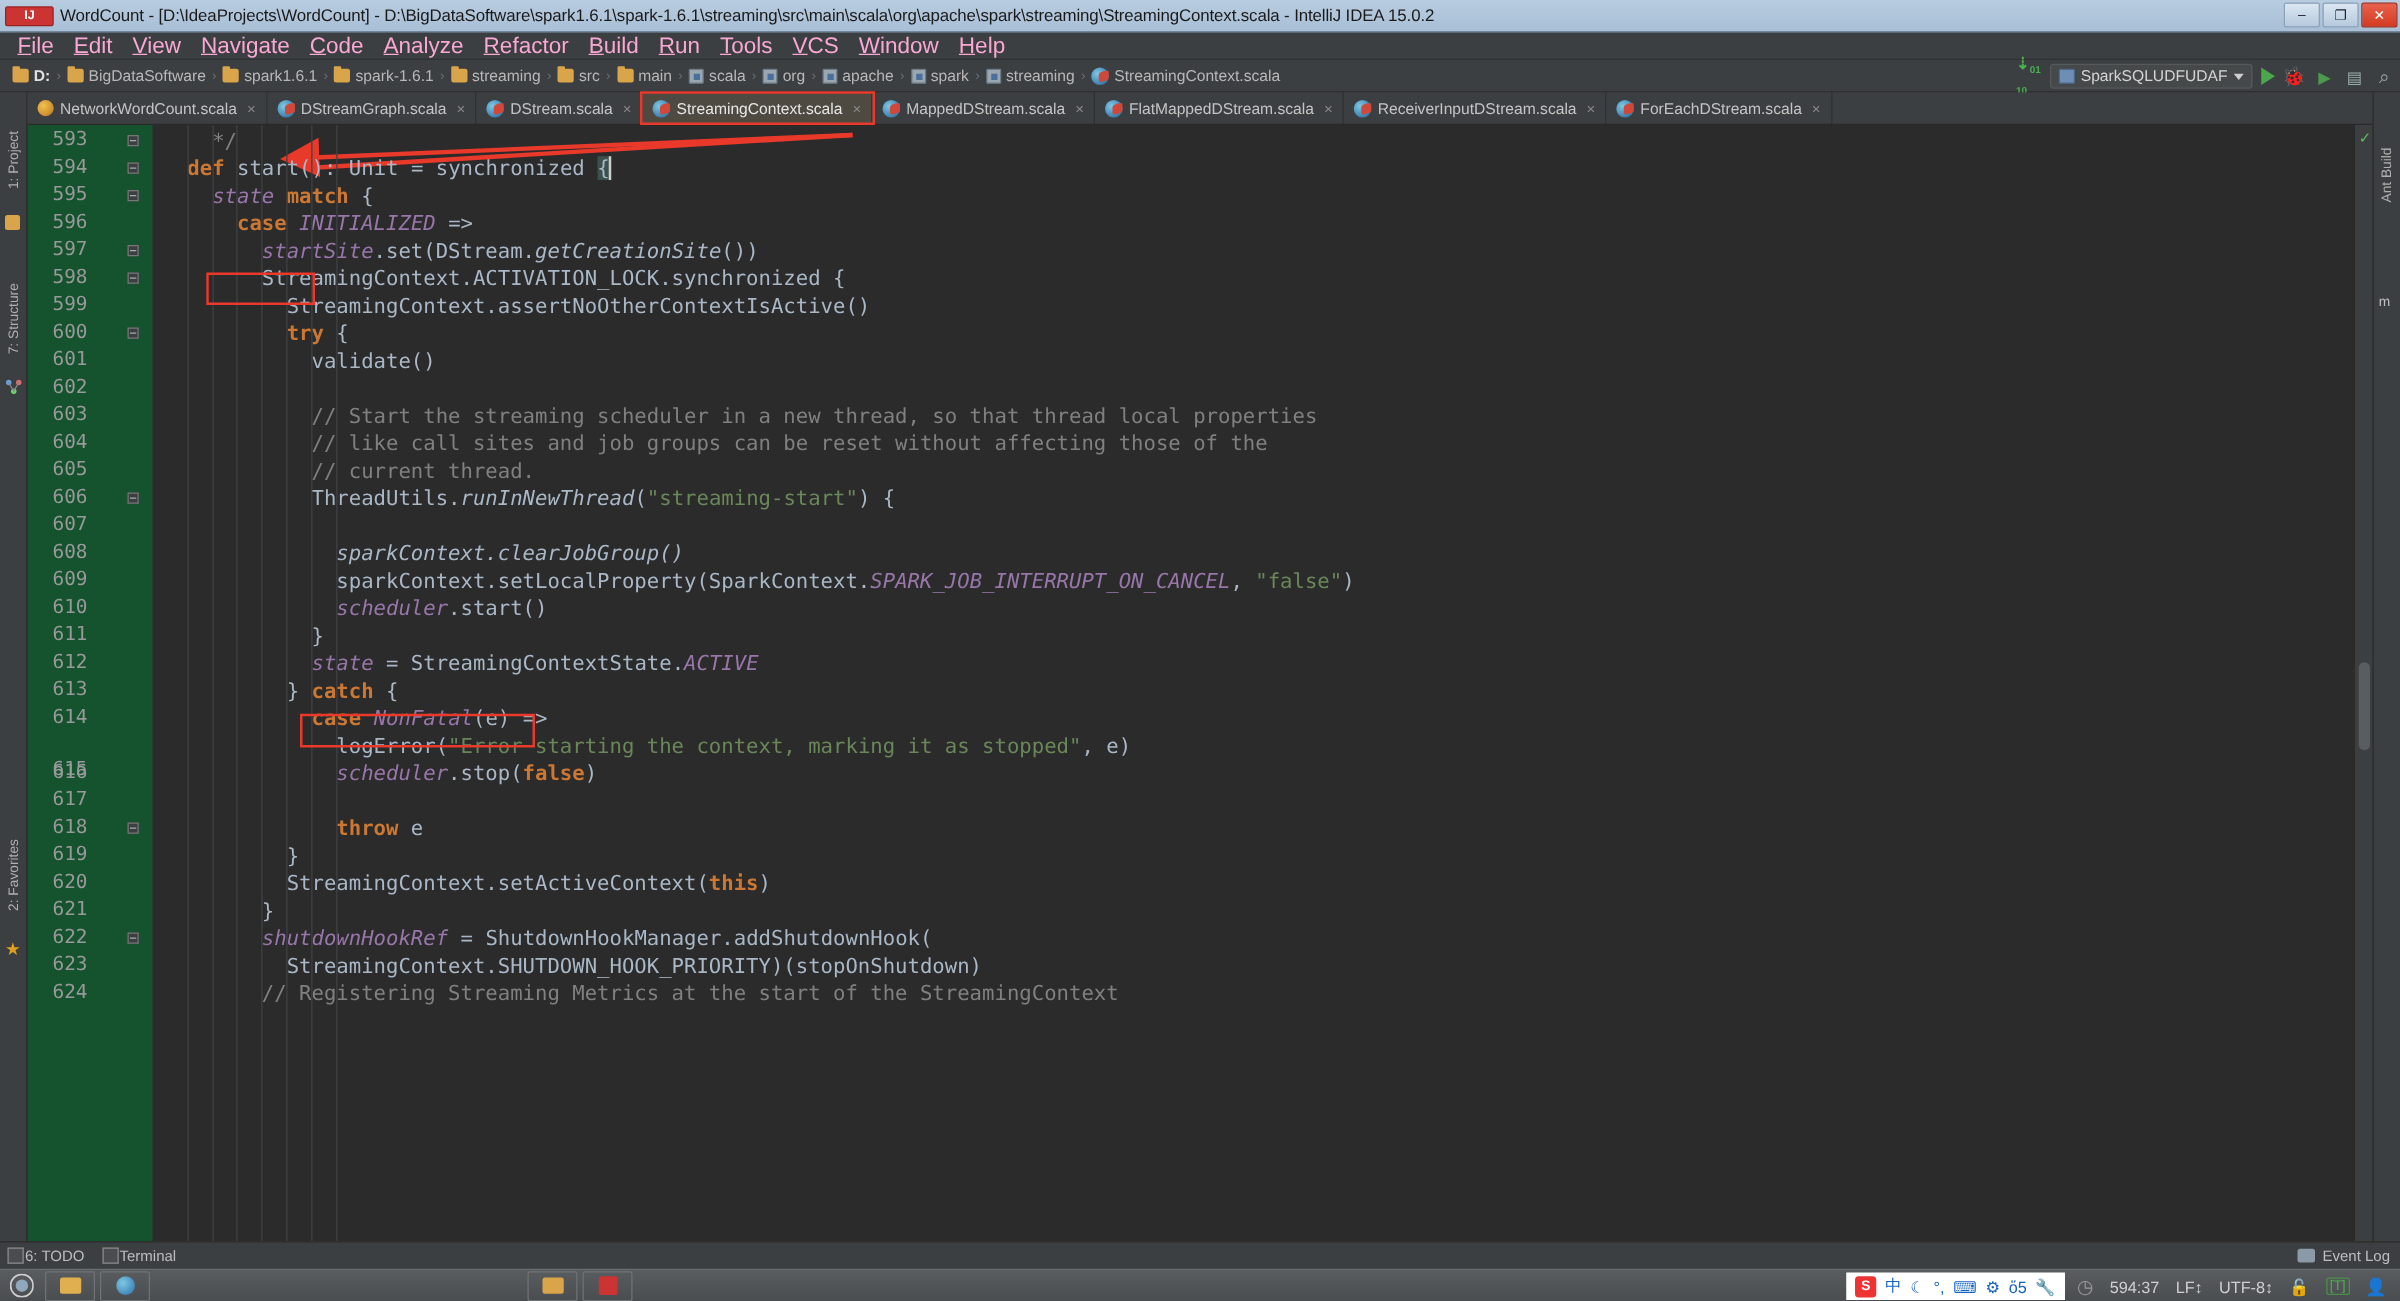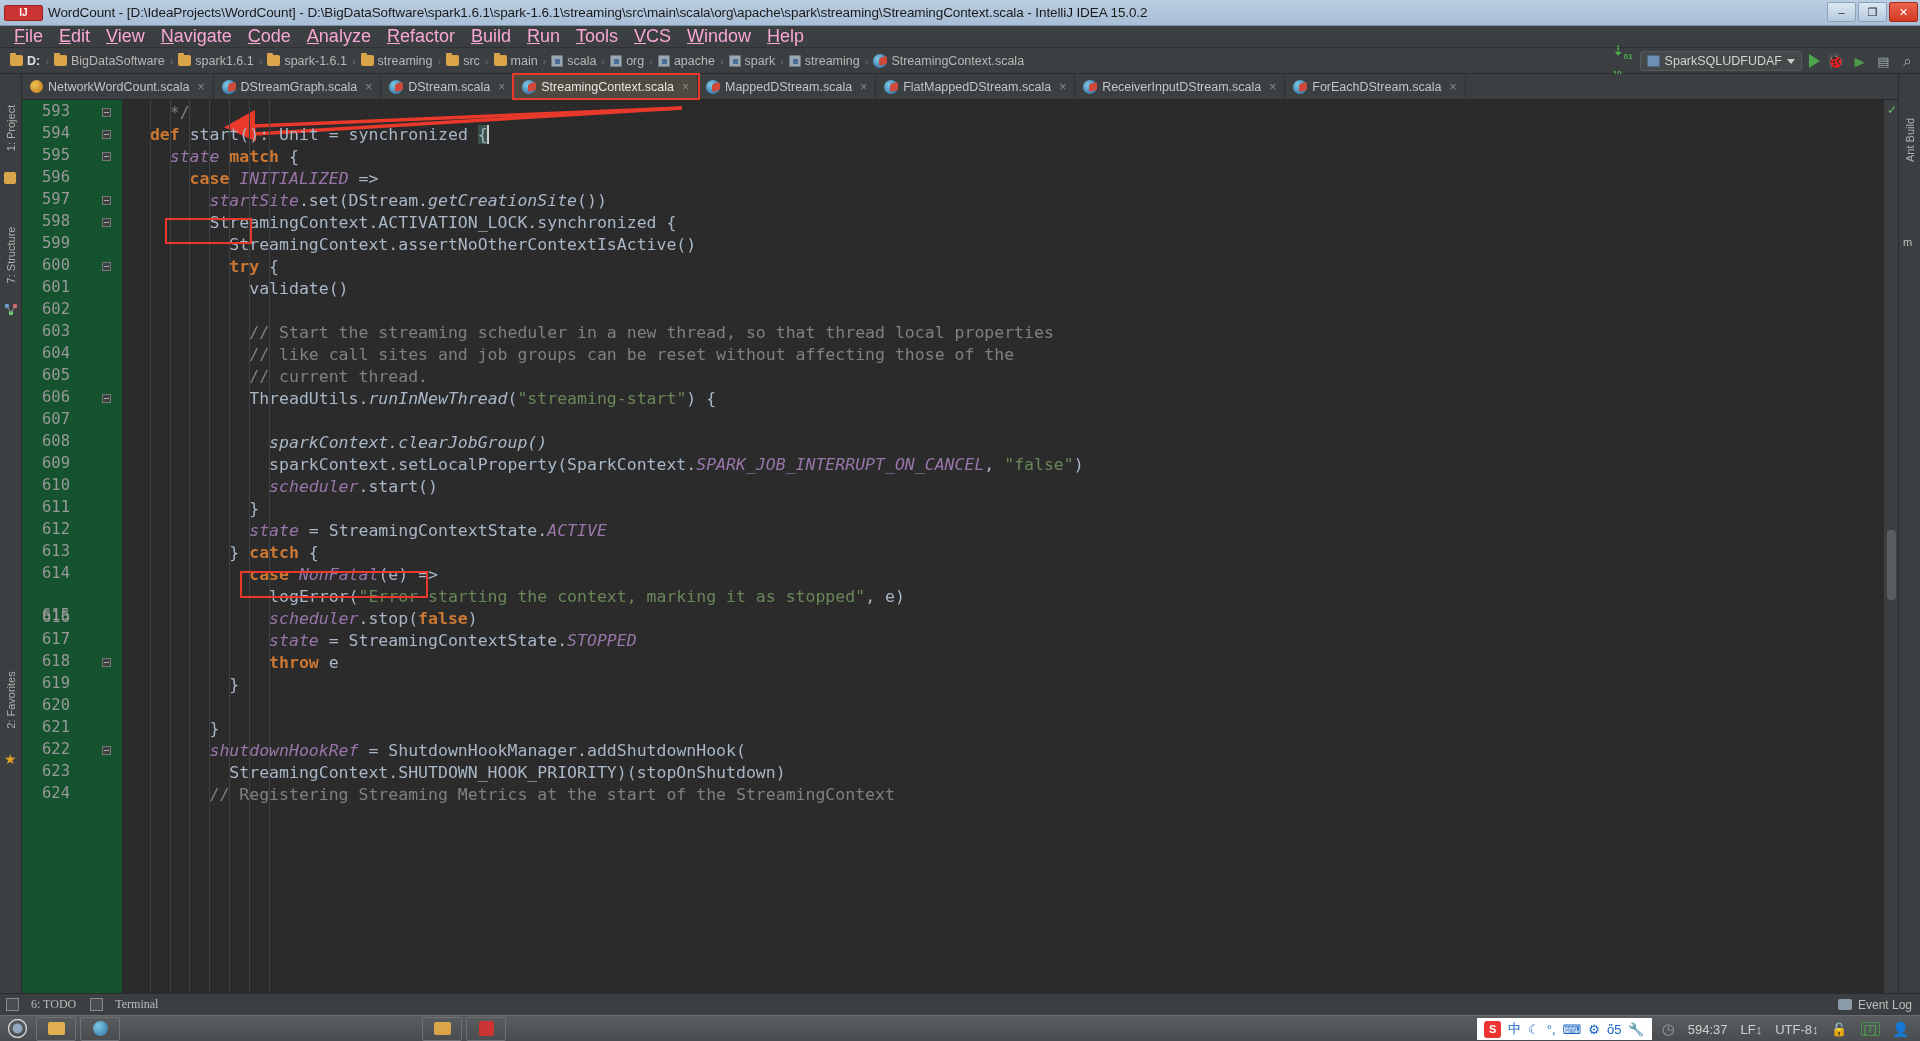--- a/index.html
+++ b/index.html
@@ -107,21 +107,21 @@
   .arrow-svg{ position:absolute; left:0; top:0; pointer-events:none; }
 
   
   .markerbar{ width:14px; background:#3c3f41; flex:none; position:relative;}
   .scrollthumb{ position:absolute; right:2px; width:9px; background:#5a5d5f; border-radius:4px;}
   .checkmark{ position:absolute; right:1px; top:3px; color:#5fbf5f; font-size:12px;}
 
   
   .bottombar{ height:22px; background:#3c3f41; display:flex; align-items:center; gap:14px;
     padding-left:6px; border-top:1px solid #2b2b2b; position:relative;}
-  .bb-item{ display:flex;align-items:center;gap:12px; font-size:12px; color:#bdbdbd;font-family:Liberation Serif, serif;}
+  .bb-item{ display:flex;align-items:center;gap:1px; font-size:12px; color:#bdbdbd;}
   .bb-sq{ width:13px;height:13px;border:1px solid #8b8b8b;background:#4a4d4f;}
   .bb-right{ position:absolute; right:8px; display:flex; align-items:center; gap:6px;
     font-size:12px; color:#bdbdbd;}
   .bb-bubble{ width:14px;height:11px;background:#8a9aa8;border-radius:2px;}
 
   
   .taskbar{ height:26px; background:linear-gradient(180deg,#5a5d5f 0%,#4a4d4f 100%);
     display:flex; align-items:center; position:relative; border-top:1px solid #6a6d6f;}
   .tb-start{ width:34px;height:24px;display:flex;align-items:center;justify-content:center;}
   .tb-app{ width:40px;height:24px; margin:0 2px; border:1px solid #6f7274; border-radius:2px;
@@ -379,23 +379,23 @@
           <div class="cline" style="top: 288px;"><span class="id">            ThreadUtils.</span><span class="mth">runInNewThread</span><span class="id">(</span><span class="str">"streaming-start"</span><span class="id">) {</span></div>
           <div class="cline" style="top: 332px; font-style: italic;"><span class="id">              sparkContext.clearJobGroup()</span></div>
           <div class="cline" style="top: 354px;"><span class="id">              sparkContext.setLocalProperty(SparkContext.</span><span class="cst">SPARK_JOB_INTERRUPT_ON_CANCEL</span><span class="id">, </span><span class="str">"false"</span><span class="id">)</span></div>
           <div class="cline" style="top: 376px;"><span class="id">              </span><span class="fld">scheduler</span><span class="id">.start()</span></div>
           <div class="cline" style="top: 398px;"><span class="id">            }</span></div>
           <div class="cline" style="top: 420px;"><span class="id">            </span><span class="fld">state</span><span class="id"> = StreamingContextState.</span><span class="cst">ACTIVE</span></div>
           <div class="cline" style="top: 442px;"><span class="id">          } </span><span class="kw">catch</span><span class="id"> {</span></div>
           <div class="cline" style="top: 464px;"><span class="id">            </span><span class="kw">case</span><span class="id"> </span><span class="cst">NonFatal</span><span class="id">(e) =&gt;</span></div>
           <div class="cline" style="top: 486px;"><span class="id">              logError(</span><span class="str">"Error starting the context, marking it as stopped"</span><span class="id">, e)</span></div>
           <div class="cline" style="top: 508px;"><span class="id">              </span><span class="fld">scheduler</span><span class="id">.stop(</span><span class="kw">false</span><span class="id">)</span></div>
-          <div class="cline" style="top: 530px;"><span class="id">              </span><span class="fld">state</span><span class="id"> = StreamingContextState.</span><span class="cst">STOPPED</span></div>
           <div class="cline" style="top: 552px;"><span class="id">              </span><span class="kw">throw</span><span class="id"> e</span></div>
           <div class="cline" style="top: 574px;"><span class="id">          }</span></div>
+          <div class="cline" style="top: 596px;"><span class="id">          StreamingContext.setActiveContext(</span><span class="kw">this</span><span class="id">)</span></div>
           <div class="cline" style="top: 618px;"><span class="id">        }</span></div>
           <div class="cline" style="top: 640px;"><span class="id">        </span><span class="fld">shutdownHookRef</span><span class="id"> = ShutdownHookManager.addShutdownHook(</span></div>
           <div class="cline" style="top: 662px;"><span class="id">          StreamingContext.SHUTDOWN_HOOK_PRIORITY)(stopOnShutdown)</span></div>
           <div class="cline" style="top: 684px;"><span class="cmt">        // Registering Streaming Metrics at the start of the StreamingContext</span></div>
           <div class="indent-guide" style="left: 27.8px; top: 0px; height: 100%;"></div>
           <div class="indent-guide" style="left: 47.6px; top: 0px; height: 100%;"></div>
           <div class="indent-guide" style="left: 67.4px; top: 0px; height: 100%;"></div>
           <div class="indent-guide" style="left: 87.2px; top: 0px; height: 100%;"></div>
           <div class="indent-guide" style="left: 107px; top: 0px; height: 100%;"></div>
           <div class="indent-guide" style="left: 126.8px; top: 0px; height: 100%;"></div>

